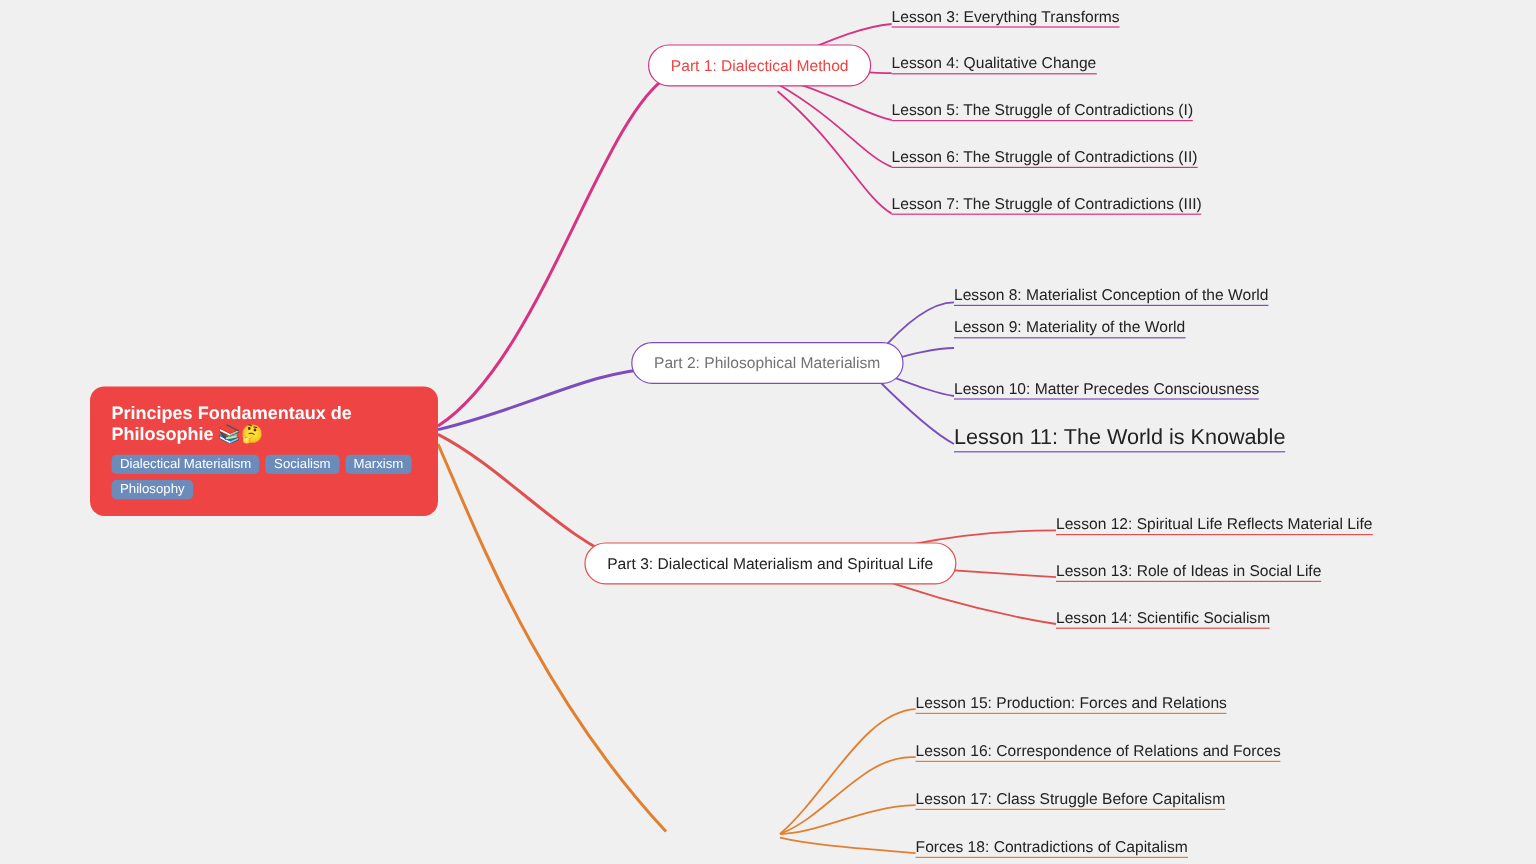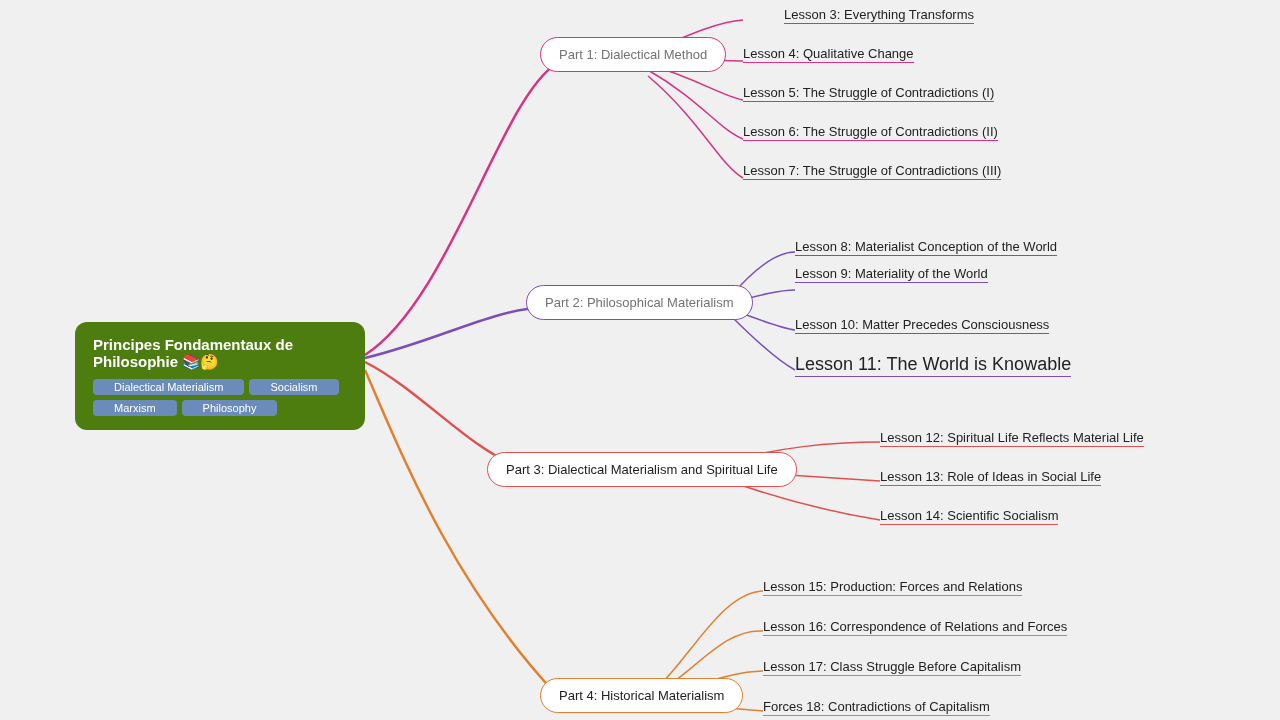--- a/index.html
+++ b/index.html
@@ -28,21 +28,21 @@
       z-index: 1;
     }
 
     .node {
       position: absolute;
       z-index: 2;
     }
 
     
     .central-node {
-      background: #4d7c0f;
+      background: #ef4444;
       color: white;
       border-radius: 12px;
       padding: 14px 18px;
       width: 290px;
       left: 75px;
       top: 330px;
       z-index: 10;
     }
     .central-node .title {
       font-size: 15px;
@@ -50,39 +50,39 @@
       color: white;
       margin-bottom: 8px;
     }
     .central-node .tags {
       display: flex;
       gap: 5px;
       flex-wrap: wrap;
     }
     .tag {
       border-radius: 4px;
-      padding: 2px 21px;
+      padding: 2px 7px;
       font-size: 11px;
       color: white;
     }
     .tag-dm { background: #6b8cba; }
     .tag-socialism { background: #6b8cba; }
     .tag-marxism { background: #6b8cba; }
     .tag-philosophy { background: #6b8cba; }
 
     
     .part-node {
       border-radius: 20px;
       border: 1.5px solid;
       padding: 9px 18px;
       font-size: 13px;
       background: white;
       white-space: nowrap;
     }
-    .part1 { border-color: #d63384; color: #737373; }
+    .part1 { border-color: #d63384; color: #ef4444; }
     .part2 { border-color: #7c4dbd; color: #737373; }
     .part3 { border-color: #e05050; color: #222; text-align: right; }
     .part4 { border-color: #e08030; color: #222; }
     .lesson-underline {
       display: inline-block;
       border-bottom: 1.5px solid;
       padding-bottom: 1px;
     }
     .lesson-pink { border-color: #d63384; }
     .lesson-purple { border-color: #7c4dbd; }
@@ -128,21 +128,21 @@
     <span class="tag tag-socialism">Socialism</span>
     <span class="tag tag-marxism">Marxism</span>
     <span class="tag tag-philosophy">Philosophy</span>
   </div>
 </div>
 
 <div class="node" style="left:540px;top:37px;">
   <div class="part-node part1">Part 1: Dialectical Method</div>
 </div>
 
-<div class="node" style="left:743px;top:5px;margin-left:41px;">
+<div class="node" style="left:743px;top:5px;">
   <span class="lesson-underline lesson-pink" style="font-size:13px;color:#222;">Lesson 3: Everything Transforms</span>
 </div>
 <div class="node" style="left:743px;top:44px;">
   <span class="lesson-underline lesson-pink" style="font-size:13px;color:#222;">Lesson 4: Qualitative Change</span>
 </div>
 <div class="node" style="left:743px;top:83px;">
   <span class="lesson-underline lesson-pink" style="font-size:13px;color:#222;">Lesson 5: The Struggle of Contradictions (I)</span>
 </div>
 <div class="node" style="left:743px;top:122px;">
   <span class="lesson-underline lesson-pink" style="font-size:13px;color:#222;">Lesson 6: The Struggle of Contradictions (II)</span>
@@ -175,23 +175,20 @@
 <div class="node" style="left:880px;top:428px;">
   <span class="lesson-underline lesson-red" style="font-size:13px;color:#222;">Lesson 12: Spiritual Life Reflects Material Life</span>
 </div>
 <div class="node" style="left:880px;top:467px;">
   <span class="lesson-underline lesson-red" style="font-size:13px;color:#222;">Lesson 13: Role of Ideas in Social Life</span>
 </div>
 <div class="node" style="left:880px;top:506px;">
   <span class="lesson-underline lesson-red" style="font-size:13px;color:#222;">Lesson 14: Scientific Socialism</span>
 </div>
 
-<div class="node" style="left:540px;top:678px;">
-  <div class="part-node part4">Part 4: Historical Materialism</div>
-</div>
 
 <div class="node" style="left:763px;top:577px;">
   <span class="lesson-underline lesson-orange" style="font-size:13px;color:#222;">Lesson 15: Production: Forces and Relations</span>
 </div>
 <div class="node" style="left:763px;top:617px;">
   <span class="lesson-underline lesson-orange" style="font-size:13px;color:#222;">Lesson 16: Correspondence of Relations and Forces</span>
 </div>
 <div class="node" style="left:763px;top:657px;">
   <span class="lesson-underline lesson-orange" style="font-size:13px;color:#222;">Lesson 17: Class Struggle Before Capitalism</span>
 </div>

